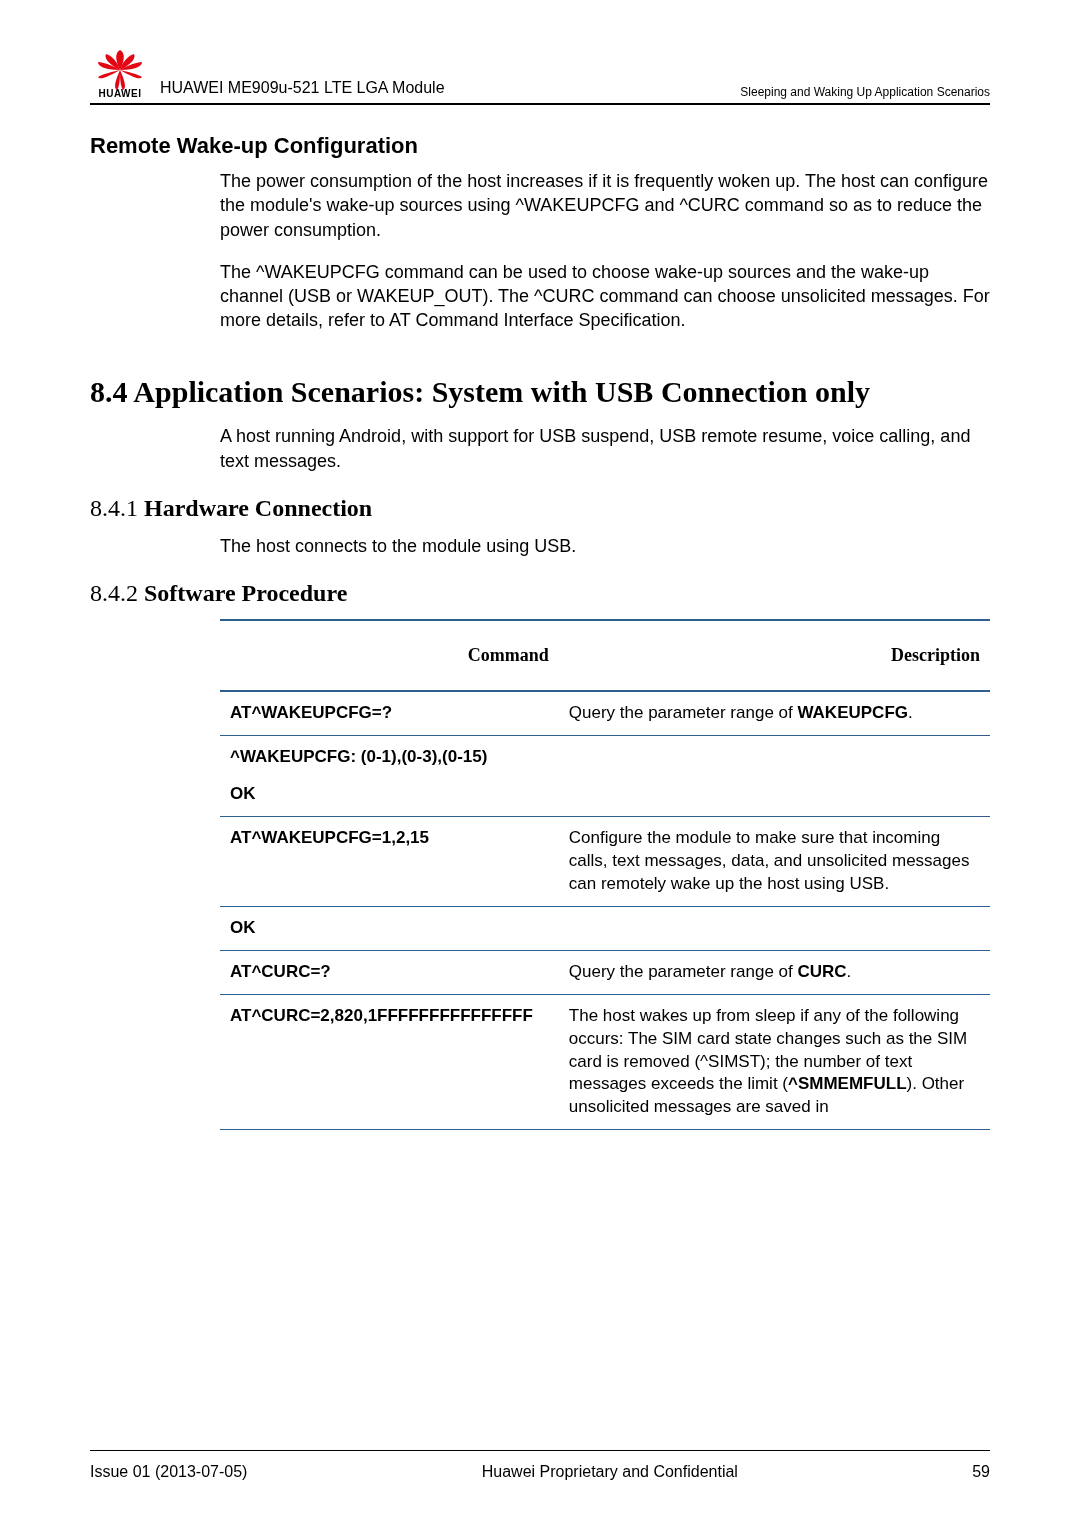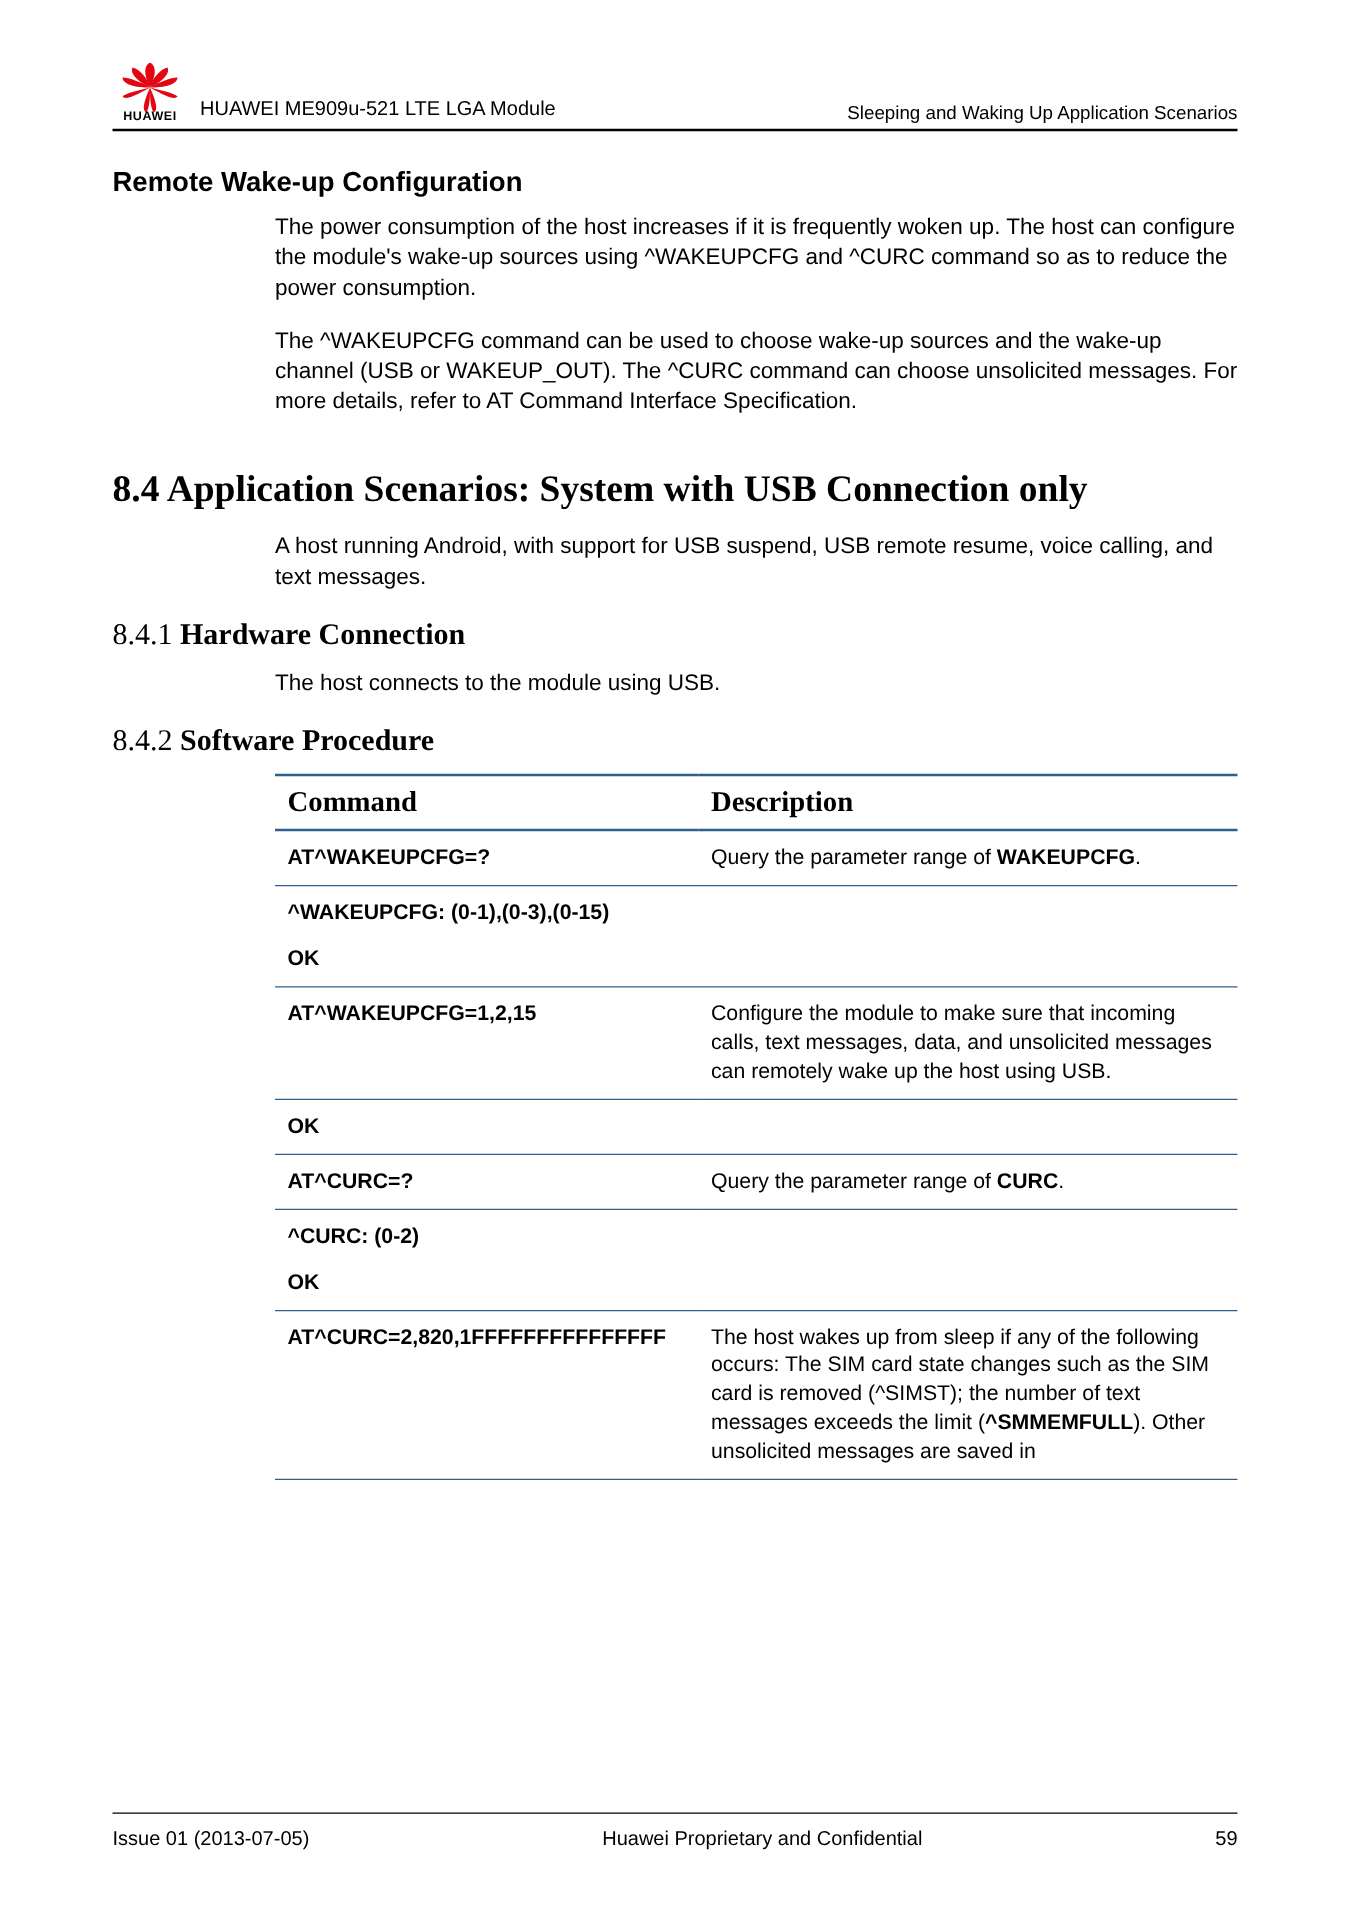--- a/index.html
+++ b/index.html
@@ -33,21 +33,21 @@
       letter-spacing: 0.5px;
       color: #000;
       margin-top: -2px;
     }
     .header-left {
       flex: 1;
       font-size: 16px;
       line-height: 1.3;
     }
     .header-right {
-      font-size: 15px;
+      font-size: 12px;
       text-align: center;
       white-space: nowrap;
       padding-left: 20px;
     }
     .h3 {
       font-size: 22px;
       font-weight: bold;
       margin-bottom: 10px;
     }
     .body-text {
@@ -77,23 +77,23 @@
       margin-top: 10px;
     }
     table {
       width: 100%;
       border-collapse: collapse;
       font-size: 17px;
     }
     thead th {
       font-family: "Book Antiqua", Palatino, "Palatino Linotype", serif;
       font-weight: bold;
-      font-size: 23px;
-      text-align: left;
-      padding: 8px 10px;
+      font-size: 18px;
+      text-align: right;
+      padding: 24px 10px;
       border-top: 2px solid #2f5f8f;
       border-bottom: 2px solid #2f5f8f;
     }
     tbody td {
       vertical-align: top;
       padding: 10px 10px;
       border-bottom: 1px solid #2f5f8f;
       line-height: 1.35;
     }
     tbody td.cmd { width: 44%; }
@@ -186,27 +186,20 @@
         </tr>
         <tr>
           <td class="cmd"><span class="b">OK</span></td>
           <td class="desc"></td>
         </tr>
         <tr>
           <td class="cmd"><span class="b">AT^CURC=?</span></td>
           <td class="desc"><span>Query the parameter range of </span><span class="b">CURC</span><span>.</span></td>
         </tr>
         <tr>
-          <td class="cmd">
-            <div class="multi-block"><span class="b">^CURC: (0-2)</span></div>
-            <div><span class="b">OK</span></div>
-          </td>
-          <td class="desc"></td>
-        </tr>
-        <tr>
           <td class="cmd"><span class="b">AT^CURC=2,820,1FFFFFFFFFFFFFFF</span></td>
           <td class="desc"><span>The host wakes up from sleep if any of the following occurs: The SIM card state changes such as the SIM card is removed (^SIMST); the number of text messages exceeds the limit (</span><span class="b">^SMMEMFULL</span><span>). Other unsolicited messages are saved in</span></td>
         </tr>
       </tbody>
     </table>
   </div>
 
 </div>
 
 <div class="footer">

